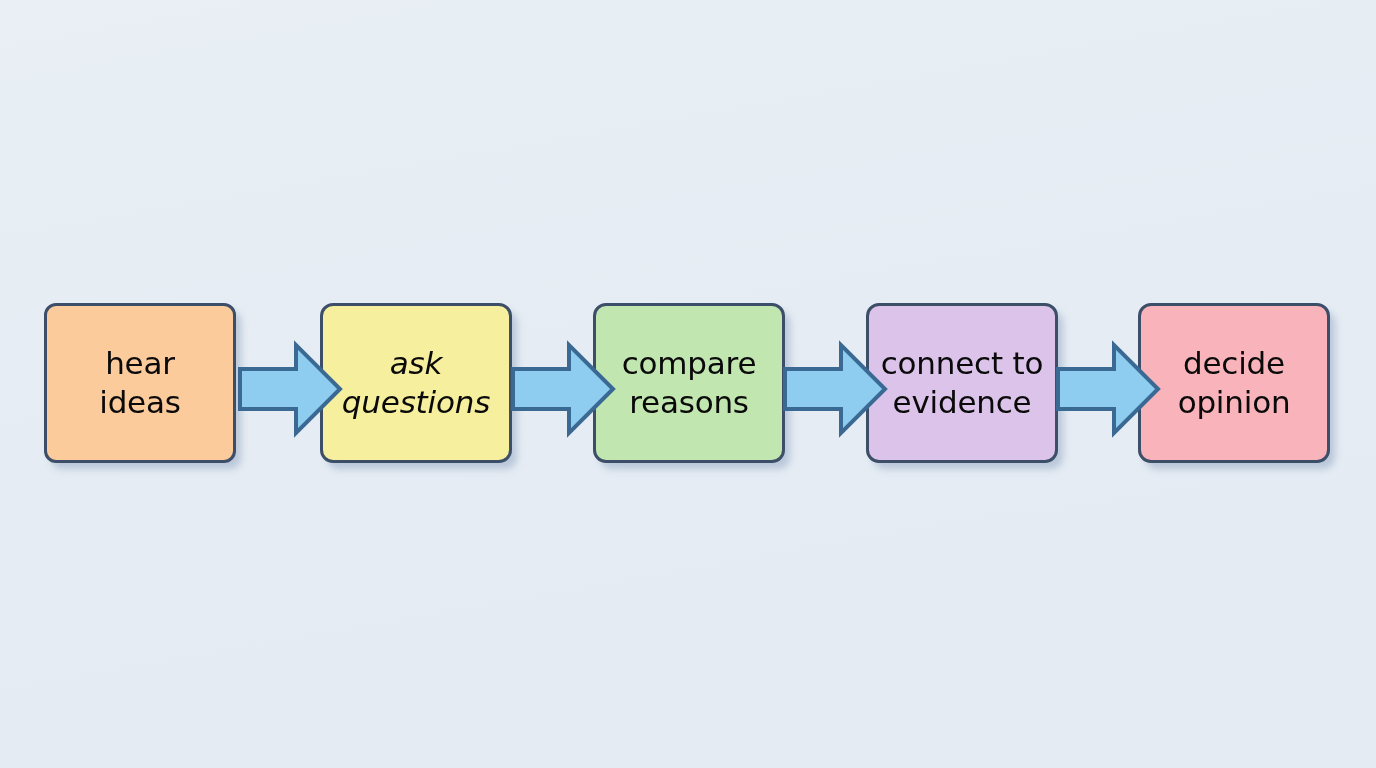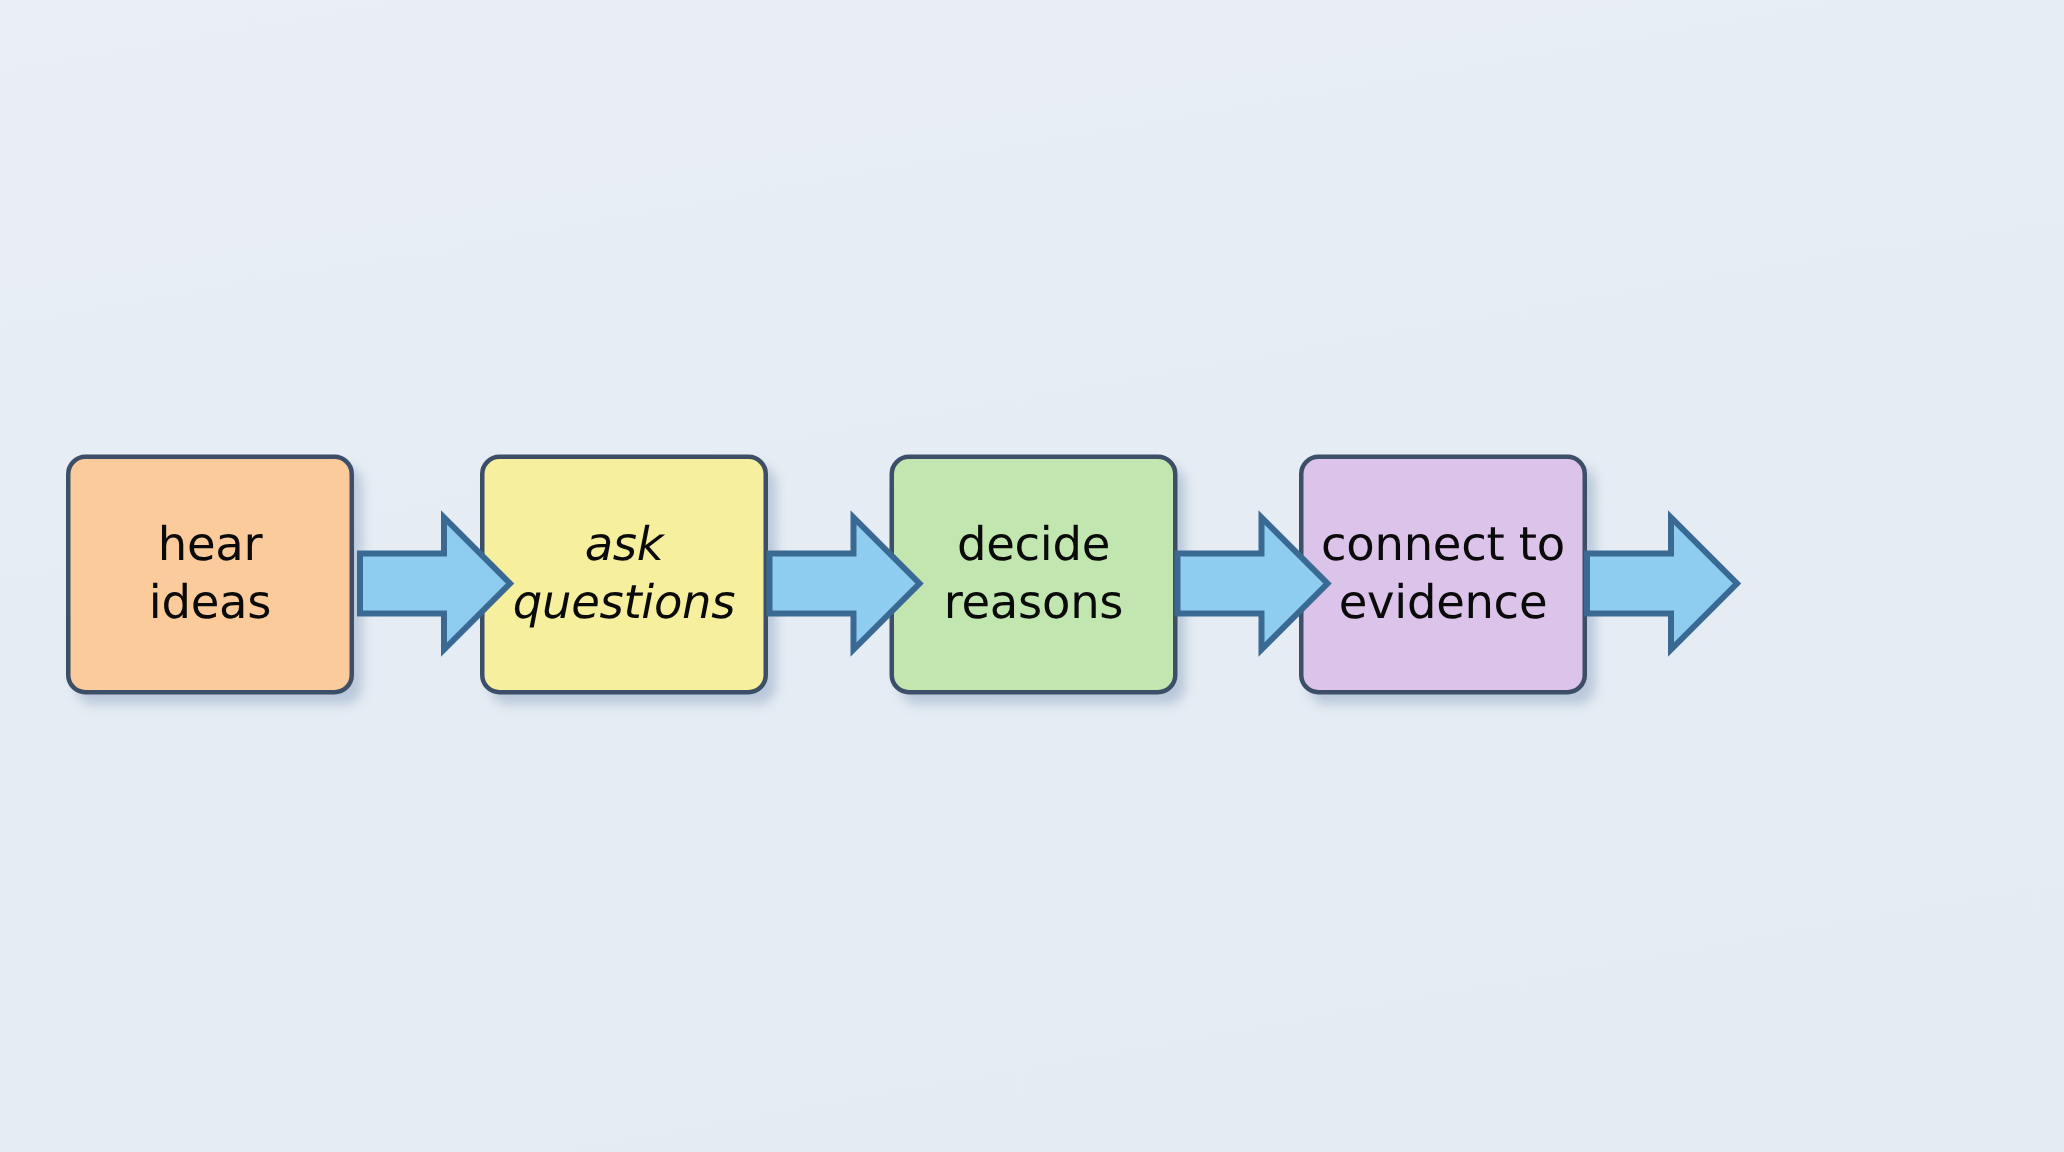--- a/index.html
+++ b/index.html
@@ -41,21 +41,21 @@
     font-size: 31px;
     line-height: 1.26;
     color: #0a0a0a;
     text-align: center;
     letter-spacing: -0.2px;
     white-space: pre-line;
     font-weight: 400;
   }
 
   
-  #flow-box-0 { left: 44px;   top: 303px; }
+  #flow-box-0 { left: 44px;   top: 303px; border-radius: 12px; }
   #flow-box-1 { left: 320px;  top: 303px; font-style: italic; }
   #flow-box-2 { left: 593px;  top: 303px; }
   #flow-box-3 { left: 866px;  top: 303px; }
   #flow-box-4 { left: 1138px; top: 303px; }
 
   
   .flow-arrow {
     position: absolute;
     top: 343px;
     width: 104px;
@@ -104,23 +104,27 @@
     <span class="flow-box-label" style="color: rgb(10, 10, 10);">hear
 ideas</span>
   </div>
 
   <div class="flow-box" id="flow-box-1" style="background: rgb(246, 239, 158); border-color: rgb(61, 79, 104);">
     <span class="flow-box-label" style="color: rgb(10, 10, 10);">ask
 questions</span>
   </div>
 
   <div class="flow-box" id="flow-box-2" style="background: rgb(194, 230, 176); border-color: rgb(61, 79, 104);">
-    <span class="flow-box-label" style="color: rgb(10, 10, 10);">decide
+    <span class="flow-box-label" style="color: rgb(10, 10, 10);">compare
 reasons</span>
   </div>
 
   <div class="flow-box" id="flow-box-3" style="background: rgb(220, 195, 234); border-color: rgb(61, 79, 104);">
     <span class="flow-box-label" style="color: rgb(10, 10, 10); text-align: center;">connect to
 evidence</span>
   </div>
 
+  <div class="flow-box" id="flow-box-4" style="background: rgb(248, 179, 187); border-color: rgb(61, 79, 104);">
+    <span class="flow-box-label" style="color: rgb(10, 10, 10);">decide
+opinion</span>
+  </div>
 
 </div>
 
 </body></html>

